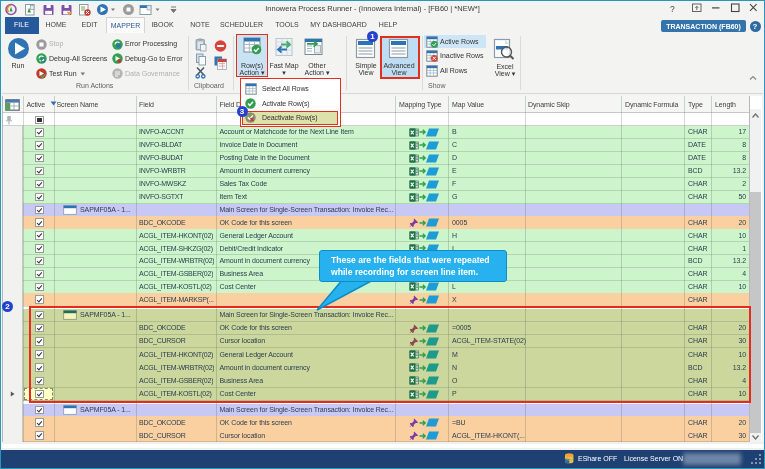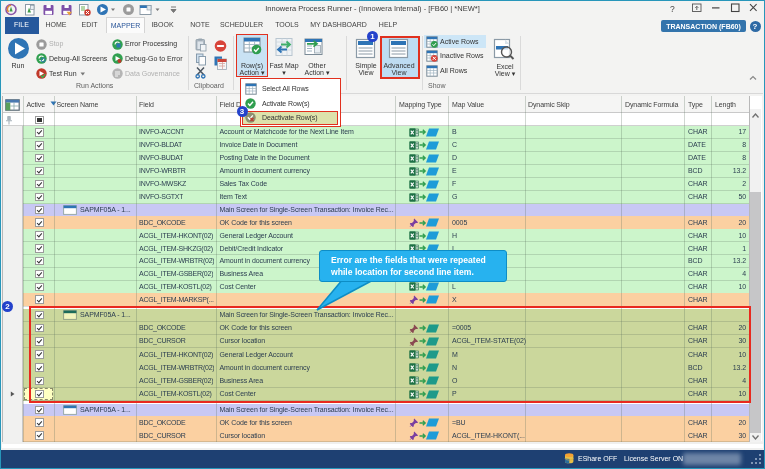--- a/index.html
+++ b/index.html
@@ -741,18 +741,18 @@
       <circle cx="5.5" cy="5.5" r="5.2" fill="#8e9070"></circle>
       <path d="M2.8 5.2 l1.8 2 3.2-3.8" stroke="#fff" stroke-width="1.3" fill="none"></path>
       <path d="M5.5 6 l3 3 M8.5 6 l-3 3" stroke="#c0392b" stroke-width="1.2"></path>
     </svg>
 <div class="txt" style="left:262px;top:113px;color:#333;z-index:42">Deactivate Row(s)</div>
 <div class="a" style="left:29px;top:306.2px;width:722px;height:97.2px;border:2.4px solid #e8291f;box-sizing:border-box;z-index:30"></div>
 <svg class="a" style="left:300px;top:270px;z-index:45" width="90" height="45" viewBox="0 0 90 45">
       <path d="M43 9 L75 9 L17 40 Z" fill="#27b2ef" stroke="#0d8dc6" stroke-width="1.5"></path>
     </svg>
 <div class="a" style="left:319px;top:250px;width:188px;height:31.5px;background:#27b2ef;border:1.6px solid #0d8dc6;border-radius:3px;box-sizing:border-box;z-index:46"></div>
-<div class="a" style="left:331px;top:254.5px;font-size:8.6px;font-weight:bold;color:#fff;z-index:47;white-space:nowrap">Error are the fields that were repeated</div>
-<div class="a" style="left:331px;top:266.5px;font-size:8.6px;font-weight:bold;color:#fff;z-index:47;white-space:nowrap">while location for second line item.</div>
+<div class="a" style="left:331px;top:254.5px;font-size:8.6px;font-weight:bold;color:#fff;z-index:47;white-space:nowrap">These are the fields that were repeated</div>
+<div class="a" style="left:331px;top:266.5px;font-size:8.6px;font-weight:bold;color:#fff;z-index:47;white-space:nowrap">while recording for screen line item.</div>
 <div class="badge" style="left:367px;top:31px">1</div>
 <div class="badge" style="left:2px;top:300.5px">2</div>
 <div class="badge" style="left:236.5px;top:105.5px">3</div>
 <div class="a" style="left:0;top:0;width:765px;height:469px;border:1.6px solid #2796ba;box-sizing:border-box;z-index:70;pointer-events:none"></div>
 </div>
 </body></html>

